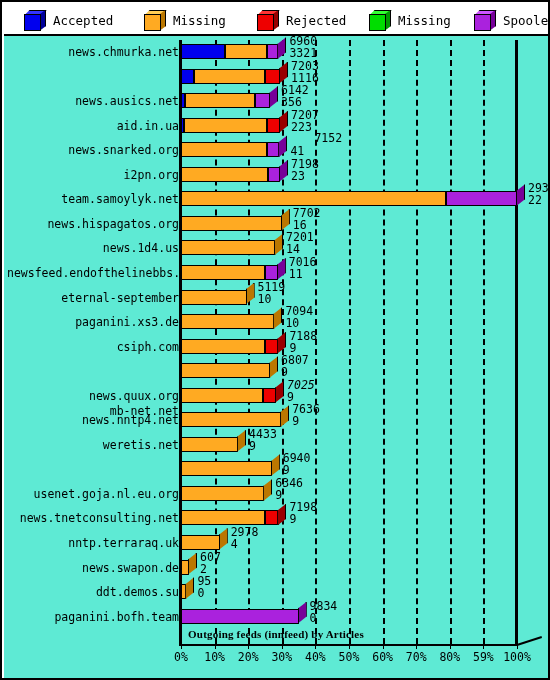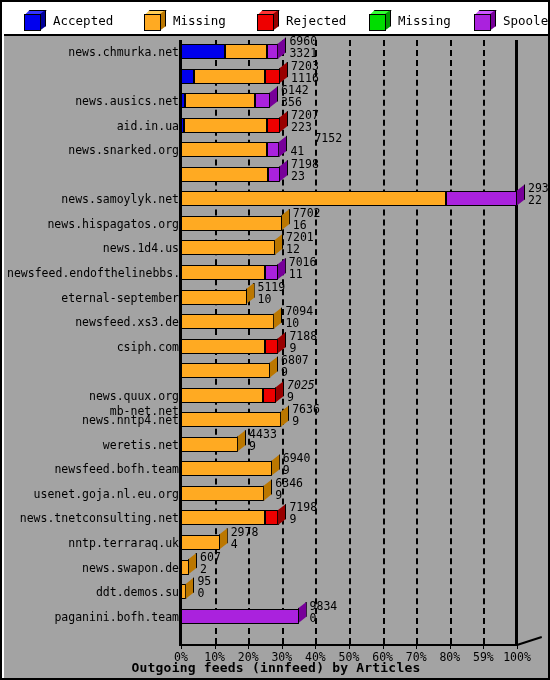--- a/index.html
+++ b/index.html
@@ -13,21 +13,21 @@
   .cube{position:relative;width:22px;height:21px;margin-right:7px;flex:none;}
   .cube .face{position:absolute;left:0;top:4px;width:17px;height:17px;border:1px solid #000;box-sizing:border-box;}
   .cube .sideq{position:absolute;left:16px;top:0;width:6px;height:21px;border:1px solid #000;
                border-left:none;box-sizing:border-box;
                clip-path:polygon(0% 22%,100% 0%,100% 78%,0% 100%);}
   .cube .topq{position:absolute;left:0px;top:0px;width:23px;height:6px;
               clip-path:polygon(0% 100%,27% 0%,100% 0%,73% 100%);border:1px solid #000;box-sizing:border-box;border-bottom:none;}
   .leg-label{font-size:12.5px;color:#000;white-space:nowrap;letter-spacing:0px;}
 
   
-  #plot{position:absolute;left:2px;top:34px;width:544px;height:642px;background:#a3a3a3;}
+  #plot{position:absolute;left:2px;top:34px;width:544px;height:642px;background:#5eead4;}
 
   .ylabel{position:absolute;right:0;font-size:11.5px;color:#000;white-space:nowrap;
           text-align:right;line-height:12px;}
   #ylabels{position:absolute;left:0;top:0;width:175px;height:600px;}
 
   #axisline{position:absolute;left:175px;top:4px;width:2px;height:604px;background:#000;}
   #baseline{position:absolute;left:175px;top:608px;width:338px;height:2px;background:#000;}
   #rightline{position:absolute;left:511px;top:4px;width:2px;height:604px;background:#000;}
 
   .grid{position:absolute;top:4px;width:0;height:604px;border-left:2px dashed #000;}
@@ -37,22 +37,22 @@
           clip-path:polygon(0% 100%,100% 0%,100% 0%,0% 100%);}
   .cap{position:absolute;top:-7px;width:9px;height:22px;box-sizing:border-box;border:1px solid #000;
        clip-path:polygon(0% 32%,100% 0%,100% 68%,0% 100%);}
 
   .valtxt{position:absolute;font-size:11.5px;line-height:12px;color:#000;white-space:nowrap;}
 
   
   #xaxis{position:absolute;left:0;top:606px;width:544px;height:36px;}
   .xtick{position:absolute;top:0;width:1px;height:7px;background:#000;}
   .xtxt{position:absolute;top:8px;font-size:11.5px;color:#000;transform:translateX(-50%);white-space:nowrap;}
-  #title{position:absolute;left:0;top:624px;width:544px;text-align:center;
-         font-size:13px;font-weight:bold;color:#000;letter-spacing:0.2px;}
+  #title{position:absolute;left:0;top:592px;width:544px;text-align:center;
+         font-size:11px;font-weight:bold;color:#000;letter-spacing:0.2px;font-family:Liberation Serif, serif;}
 </style>
 </head>
 <body>
 
 <div id="root">
 
   <div id="legend">
       <div class="leg-item" style="left: 20px;">
         <div class="cube">
           <div class="topq" style="background: rgb(51, 51, 255);"></div>
@@ -94,32 +94,32 @@
         <span class="leg-label">Spooled</span>
       </div>
     </div>
 
   <div id="plot">
     <div id="ylabels">
         <div class="ylabel" style="top: 10px; width: 172px;">news.chmurka.net</div>
         <div class="ylabel" style="top: 59.1px; width: 172px;">news.ausics.net</div>
         <div class="ylabel" style="top: 83.65px; width: 172px;">aid.in.ua</div>
         <div class="ylabel" style="top: 108.2px; width: 172px;">news.snarked.org</div>
-        <div class="ylabel" style="top: 157.3px; width: 172px;">news.samoylyk.net</div>
+        <div class="ylabel" style="top: 132.75px; width: 172px;">i2pn.org</div>
+        <div class="ylabel" style="top: 157.3px; width: 172px;">team.samoylyk.net</div>
         <div class="ylabel" style="top: 181.85px; width: 172px;">news.hispagatos.org</div>
         <div class="ylabel" style="top: 206.4px; width: 172px;">news.1d4.us</div>
         <div class="ylabel" style="top: 230.95px; width: 172px;">newsfeed.endofthelinebbs.com</div>
         <div class="ylabel" style="top: 255.5px; width: 172px;">eternal-september</div>
-        <div class="ylabel" style="top: 280.05px; width: 172px;">newsfeed.xs3.de</div>
+        <div class="ylabel" style="top: 280.05px; width: 172px;">paganini.xs3.de</div>
         <div class="ylabel" style="top: 304.6px; width: 172px;">csiph.com</div>
         <div class="ylabel" style="top: 329.15px; width: 172px; margin-top: 40px;">mb-net.net</div>
         <div class="ylabel" style="top: 353.7px; width: 172px;">news.quux.org</div>
         <div class="ylabel" style="top: 378.25px; width: 172px;">news.nntp4.net</div>
         <div class="ylabel" style="top: 402.8px; width: 172px;">weretis.net</div>
-        <div class="ylabel" style="top: 427.35px; width: 172px;">newsfeed.bofh.team</div>
         <div class="ylabel" style="top: 451.9px; width: 172px;">usenet.goja.nl.eu.org</div>
         <div class="ylabel" style="top: 476.45px; width: 172px;">news.tnetconsulting.net</div>
         <div class="ylabel" style="top: 501px; width: 172px;">nntp.terraraq.uk</div>
         <div class="ylabel" style="top: 525.55px; width: 172px;">news.swapon.de</div>
         <div class="ylabel" style="top: 550.1px; width: 172px;">ddt.demos.su</div>
         <div class="ylabel" style="top: 574.65px; width: 172px;">paganini.bofh.team</div>
       </div>
     <div id="gridlayer">
         <div class="gridsolid" style="left: 177px;"></div>
         <div class="grid" style="left: 210.6px;"></div>
@@ -196,21 +196,21 @@
         <div class="valtxt" style="left: 524px; top: 158.3px;">22</div>
         <div class="segtop" style="left: 177px; top: 172.85px; width: 109.8px; background: rgb(255, 204, 85);"></div>
         <div class="seg" style="left: 177px; top: 179.85px; width: 100.8px; background: rgb(255, 170, 34);"></div>
         <div class="cap" style="left: 276.8px; top: 172.85px; background: rgb(187, 119, 0);"></div>
         <div class="valtxt" style="left: 288.8px; top: 170.85px;">7702</div>
         <div class="valtxt" style="left: 288.8px; top: 182.85px;">16</div>
         <div class="segtop" style="left: 177px; top: 197.4px; width: 103.08px; background: rgb(255, 204, 85);"></div>
         <div class="seg" style="left: 177px; top: 204.4px; width: 94.08px; background: rgb(255, 170, 34);"></div>
         <div class="cap" style="left: 270.08px; top: 197.4px; background: rgb(187, 119, 0);"></div>
         <div class="valtxt" style="left: 282.08px; top: 195.4px;">7201</div>
-        <div class="valtxt" style="left: 282.08px; top: 207.4px;">12</div>
+        <div class="valtxt" style="left: 282.08px; top: 207.4px;">14</div>
         <div class="segtop" style="left: 177px; top: 221.95px; width: 93px; background: rgb(255, 204, 85);"></div>
         <div class="seg" style="left: 177px; top: 228.95px; width: 84px; background: rgb(255, 170, 34);"></div>
         <div class="segtop" style="left: 261px; top: 221.95px; width: 21.768px; background: rgb(204, 85, 255);"></div>
         <div class="seg" style="left: 261px; top: 228.95px; width: 12.768px; background: rgb(170, 34, 221);"></div>
         <div class="cap" style="left: 272.768px; top: 221.95px; background: rgb(119, 0, 153);"></div>
         <div class="valtxt" style="left: 284.768px; top: 219.95px;">7016</div>
         <div class="valtxt" style="left: 284.768px; top: 231.95px;">11</div>
         <div class="segtop" style="left: 177px; top: 246.5px; width: 74.52px; background: rgb(255, 204, 85);"></div>
         <div class="seg" style="left: 177px; top: 253.5px; width: 65.52px; background: rgb(255, 170, 34);"></div>
         <div class="cap" style="left: 241.52px; top: 246.5px; background: rgb(187, 119, 0);"></div>

